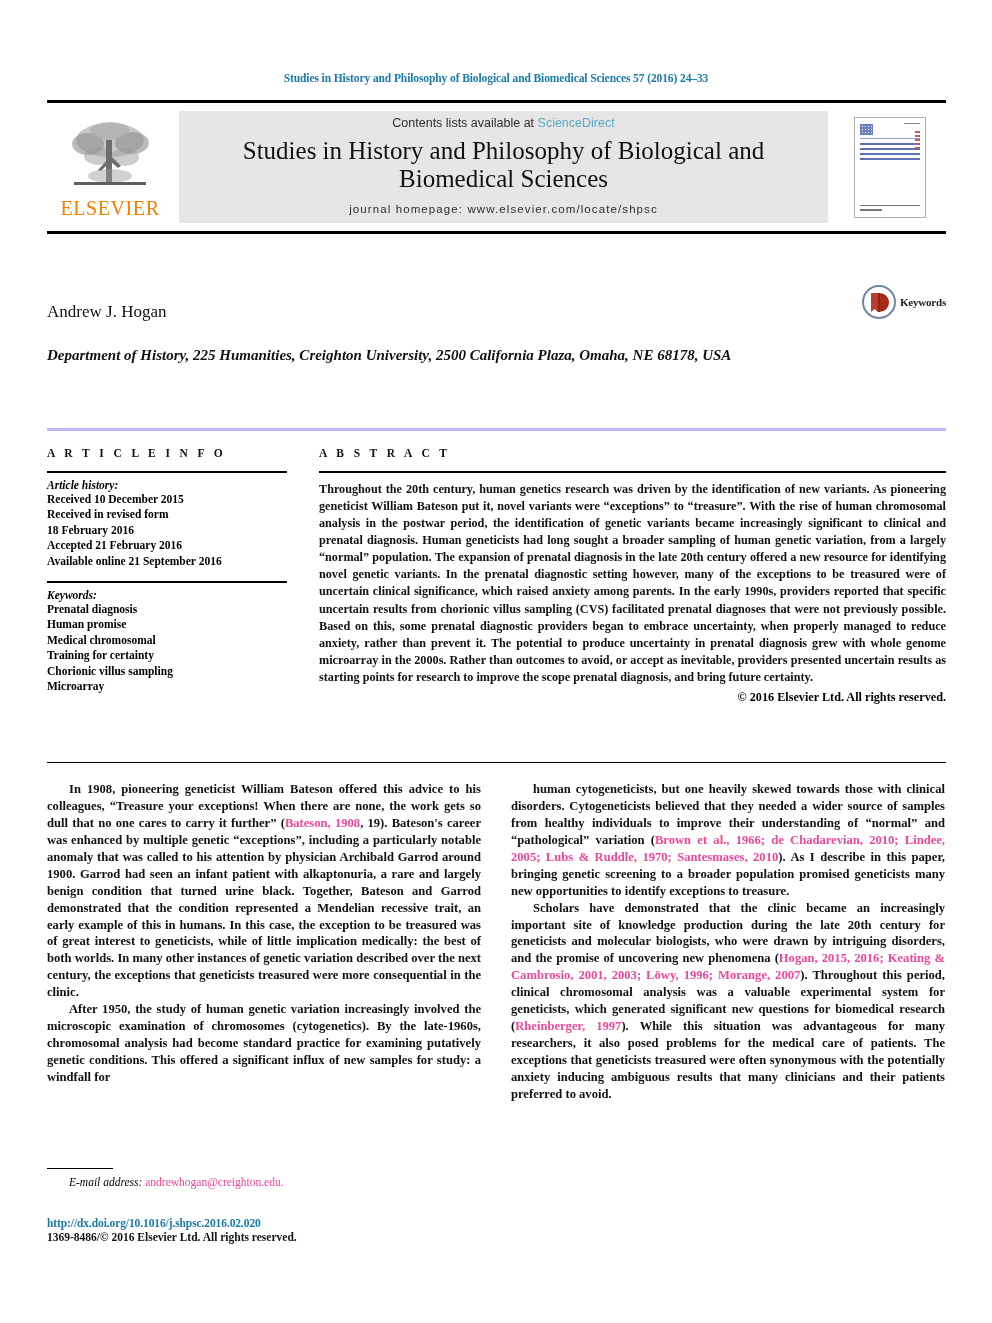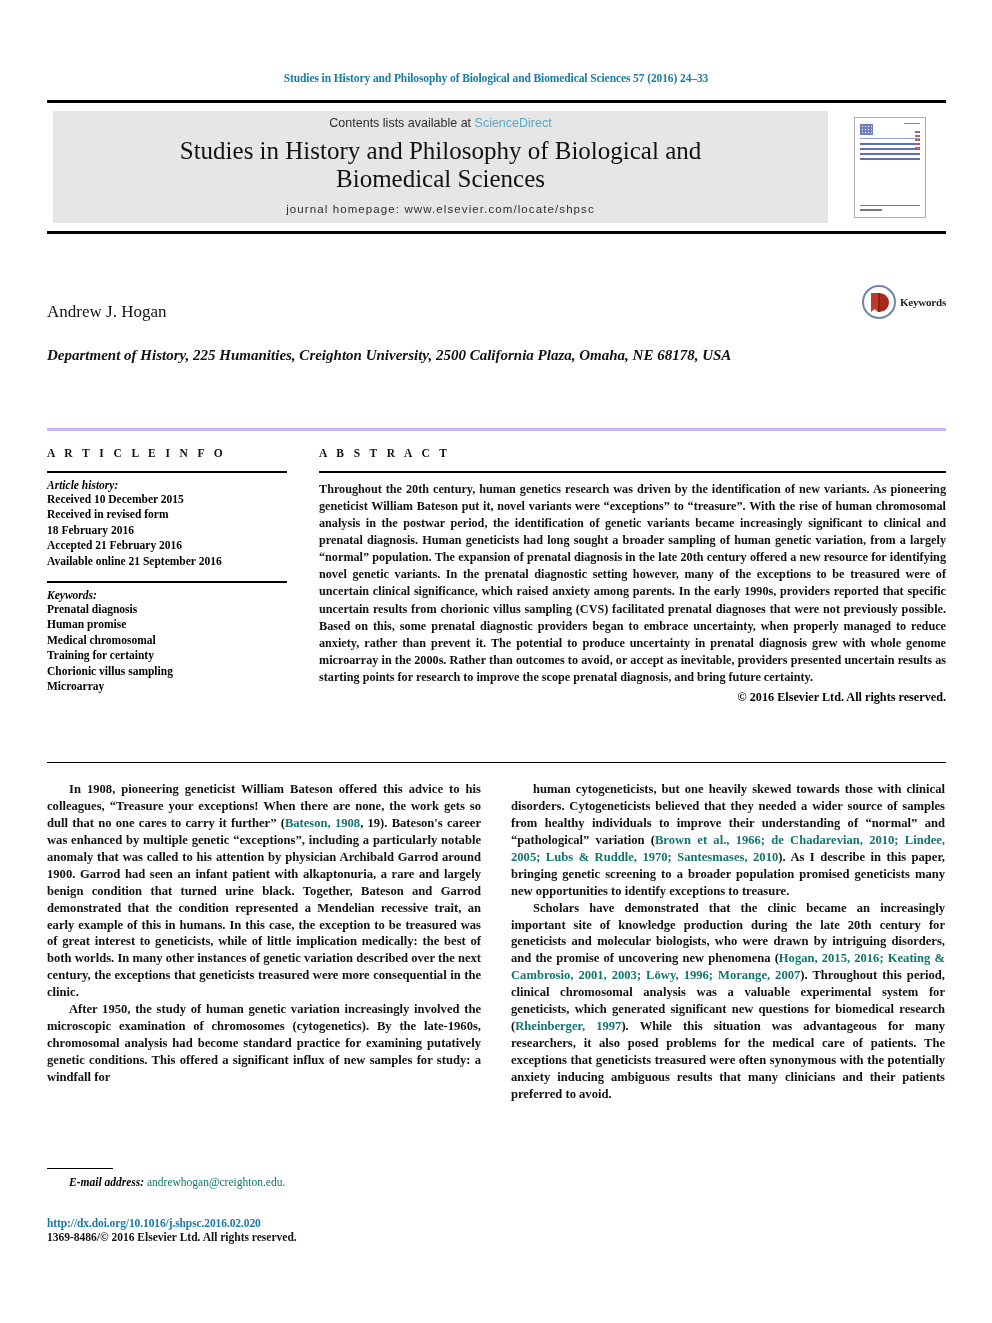--- a/index.html
+++ b/index.html
@@ -254,21 +254,21 @@
     width: 434px;
     flex: 0 0 434px;
     font-size: 12.6px;
     line-height: 1.345;
     text-align: justify;
     font-weight: bold;
     color: #111;
   }
   .body-col p { margin: 0; text-indent: 22px; }
   a.ref, .ref {
-    color: #0f766e;
+    color: #ec4899;
     text-decoration: none;
   }
 
   
   .footnote {
     position: absolute;
     left: 47px;
     top: 1168px;
     width: 420px;
   }
@@ -276,21 +276,21 @@
     width: 66px;
     border-top: 1px solid #000;
     margin-bottom: 7px;
   }
   .footnote-text {
     font-size: 11.5px;
     text-indent: 22px;
   }
   .footnote-text .em {
     font-style: italic;
-    font-weight: bold;
+    font-weight: normal;
   }
   .page-footer {
     position: absolute;
     left: 47px;
     top: 1217px;
     width: 500px;
   }
   .doi {
     font-size: 11.5px;
     font-weight: bold;
@@ -306,20 +306,38 @@
 </style>
 </head>
 <body>
 
 <div class="page">
 
   <div class="running-head">Studies in History and Philosophy of Biological and Biomedical Sciences 57 (2016) 24–33</div>
 
   <div class="masthead">
 
+    <div class="elsevier-logo">
+      <svg class="tree-svg" width="84" height="78" viewBox="0 0 84 78">
+        <g fill="#8a8a8a">
+          <ellipse cx="42" cy="22" rx="34" ry="17" fill="#9a9a9a" opacity="0.55"></ellipse>
+          <ellipse cx="20" cy="26" rx="16" ry="11" fill="#8e8e8e" opacity="0.6"></ellipse>
+          <ellipse cx="64" cy="25" rx="17" ry="11" fill="#8e8e8e" opacity="0.6"></ellipse>
+          <ellipse cx="42" cy="13" rx="20" ry="9" fill="#adadad" opacity="0.7"></ellipse>
+          <ellipse cx="30" cy="38" rx="14" ry="9" fill="#9c9c9c" opacity="0.5"></ellipse>
+          <ellipse cx="57" cy="39" rx="14" ry="9" fill="#9c9c9c" opacity="0.5"></ellipse>
+          <rect x="38" y="22" width="6" height="42" fill="#6d6d6d"></rect>
+          <path d="M41 40 L30 52 L33 53 L41 45 Z" fill="#6d6d6d"></path>
+          <path d="M41 36 L53 48 L50 50 L41 42 Z" fill="#6d6d6d"></path>
+          <ellipse cx="42" cy="58" rx="22" ry="7" fill="#9a9a9a" opacity="0.45"></ellipse>
+          <rect x="6" y="64" width="72" height="3" fill="#5e5e5e"></rect>
+        </g>
+      </svg>
+      <div class="elsevier-word">ELSEVIER</div>
+    </div>
 
     <div class="masthead-center">
       <div class="contents-line">
         <span>Contents lists available at </span><span class="sd">ScienceDirect</span>
       </div>
       <div class="journal-title">Studies in History and Philosophy of Biological and Biomedical Sciences</div>
       <div class="homepage-line">journal homepage: www.elsevier.com/locate/shpsc</div>
     </div>
 
     <div class="cover-thumb">

